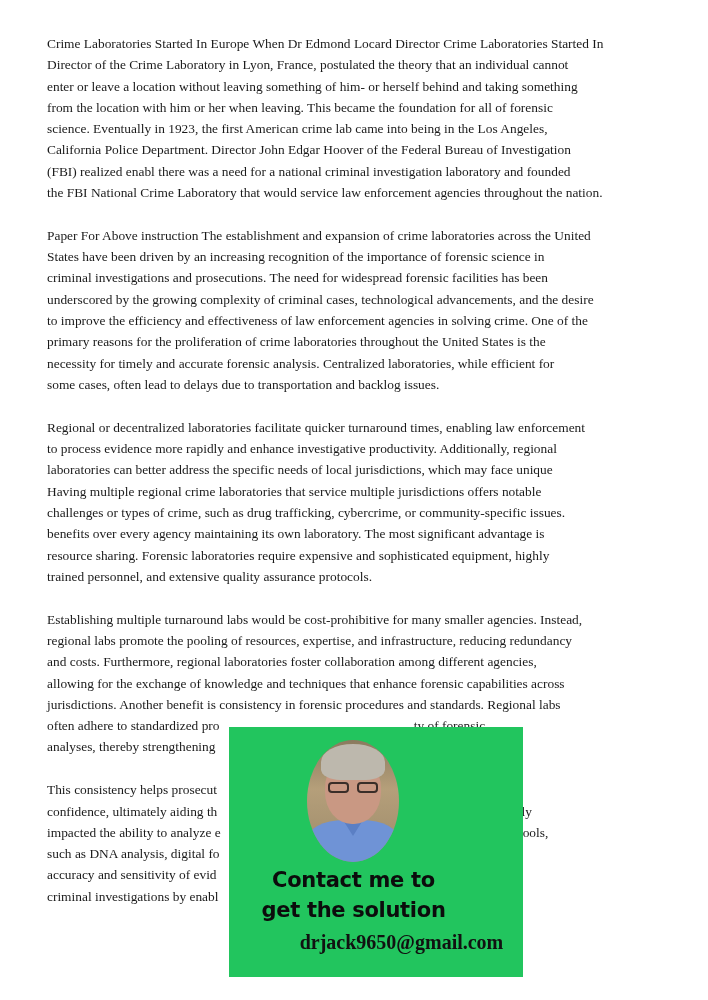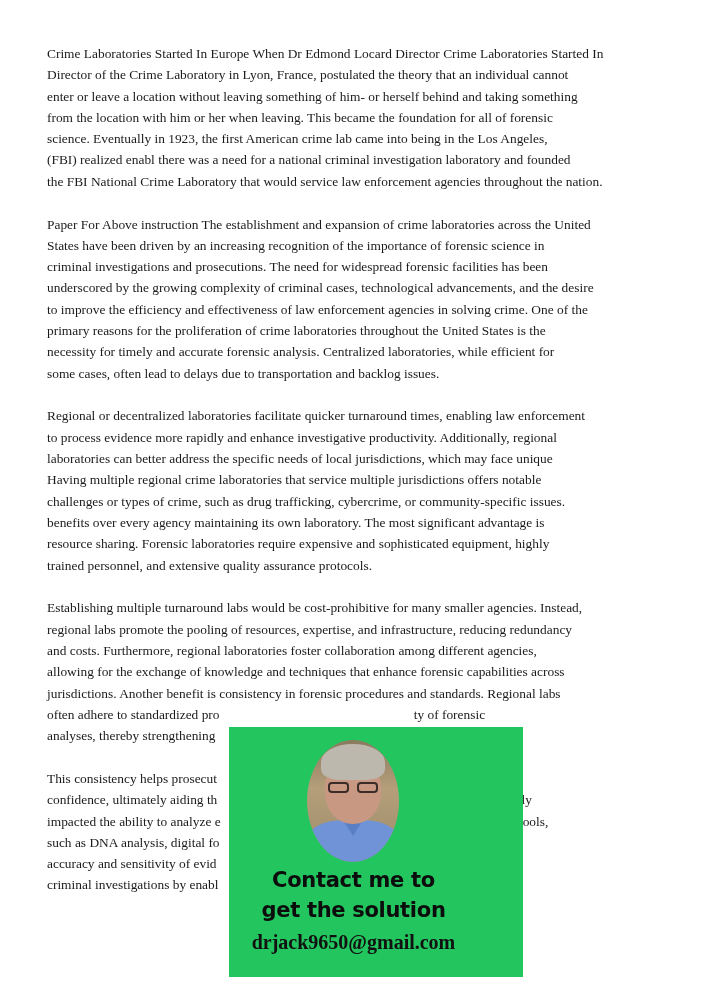--- a/index.html
+++ b/index.html
@@ -1,18 +1,18 @@
 <!DOCTYPE html>
 <html><head>
   <meta charset="utf-8">
   <style>
     html, body { margin: 0; padding: 0; background: #ffffff; }
     body { width: 708px; height: 1000px; position: relative; overflow: hidden; }
     .page {
-      position: absolute; left: 47px; top: 43px; width: 640px;
+      position: absolute; left: 47px; top: 33px; width: 640px;
       font-family: "Liberation Serif", serif;
       font-size: 13.4px; color: #1a1a1a;
     }
     .para { margin: 0 0 21.5px 0; }
     .line { display: block; height: 21.3px; line-height: 21.3px; white-space: nowrap; }
     .promo {
       position: absolute; left: 229px; top: 727px; width: 294px; height: 250px;
       background: #22c55e;
     }
     .portrait {
@@ -29,32 +29,34 @@
     .portrait .collar { position: absolute; left: 36px; top: 80px; width: 20px; height: 16px; background: #5b7fc4; clip-path: polygon(0 0, 100% 0, 50% 100%); }
     .promo-heading {
       position: absolute; left: 0; width: 249px; top: 138px; text-align: center;
       font-family: "DejaVu Sans", sans-serif; font-weight: bold; font-size: 21px;
       line-height: 30px; color: #0c0c0c; letter-spacing: -0.3px;
     }
     .promo-email {
       position: absolute; left: 0; width: 249px; top: 204px; text-align: center;
       font-family: "Liberation Serif", serif; font-weight: bold; font-size: 20px;
       color: #111111;
+      padding-left: 48px;
     }
   </style>
 </head>
 <body>
 
 <div class="page">
   <div class="para">
     <span class="line">Crime Laboratories Started In Europe When Dr Edmond Locard Director Crime Laboratories Started In</span>
     <span class="line">Director of the Crime Laboratory in Lyon, France, postulated the theory that an individual cannot</span>
     <span class="line">enter or leave a location without leaving something of him- or herself behind and taking something</span>
     <span class="line">from the location with him or her when leaving. This became the foundation for all of forensic</span>
     <span class="line">science. Eventually in 1923, the first American crime lab came into being in the Los Angeles,</span>
+    <span class="line">California Police Department. Director John Edgar Hoover of the Federal Bureau of Investigation</span>
     <span class="line">(FBI) realized enabl there was a need for a national criminal investigation laboratory and founded</span>
     <span class="line">the FBI National Crime Laboratory that would service law enforcement agencies throughout the nation.</span>
   </div>
   <div class="para">
     <span class="line">Paper For Above instruction The establishment and expansion of crime laboratories across the United</span>
     <span class="line">States have been driven by an increasing recognition of the importance of forensic science in</span>
     <span class="line">criminal investigations and prosecutions. The need for widespread forensic facilities has been</span>
     <span class="line">underscored by the growing complexity of criminal cases, technological advancements, and the desire</span>
     <span class="line">to improve the efficiency and effectiveness of law enforcement agencies in solving crime. One of the</span>
     <span class="line">primary reasons for the proliferation of crime laboratories throughout the United States is the</span>

